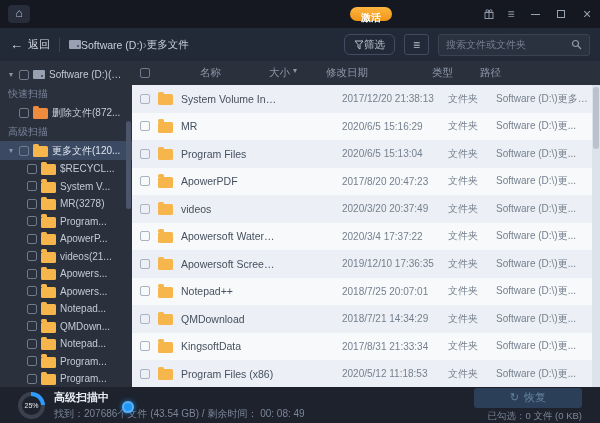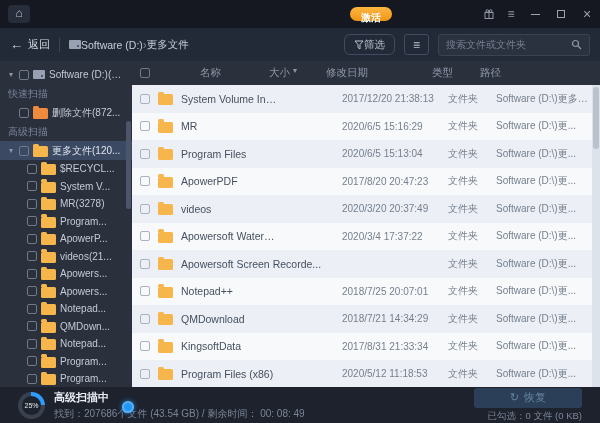--- a/index.html
+++ b/index.html
@@ -363,20 +363,21 @@
 
   <div class="trow alt">
     <span class="col-check">
               <span class="checkbox"></span>
             </span>
     <span class="col-name">
       <span class="folder"></span>
       <span class="txt">Apowersoft Screen Recorde...</span>
     </span>
     <span class="col-size"></span>
+    <span class="col-date">2019/12/10 17:36:35</span>
     <span class="col-type">文件夹</span>
     <span class="col-path">Software (D:\)更...</span>
   </div>
 
   <div class="trow">
     <span class="col-check">
               <span class="checkbox"></span>
             </span>
     <span class="col-name">
       <span class="folder"></span>

